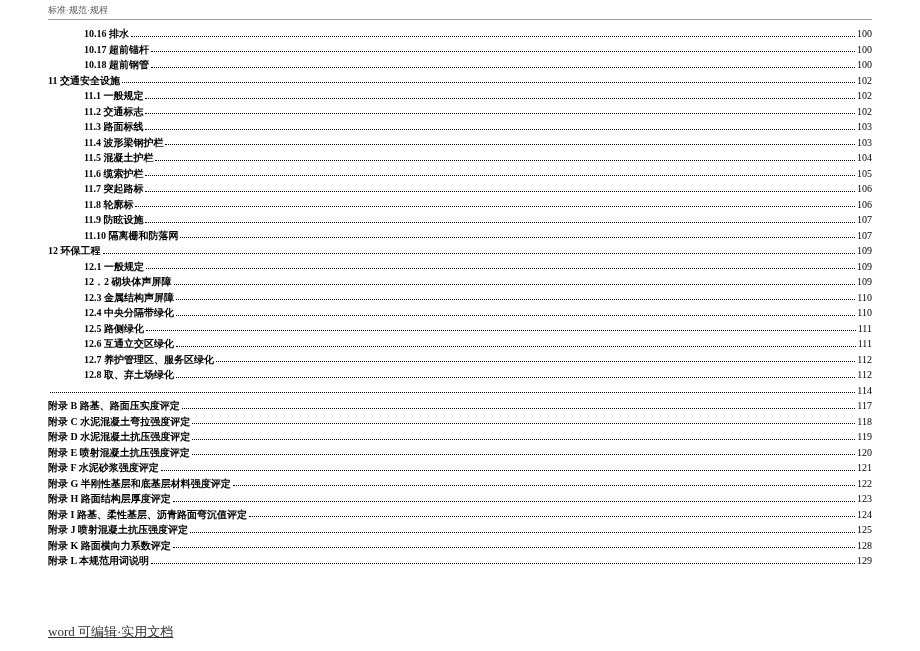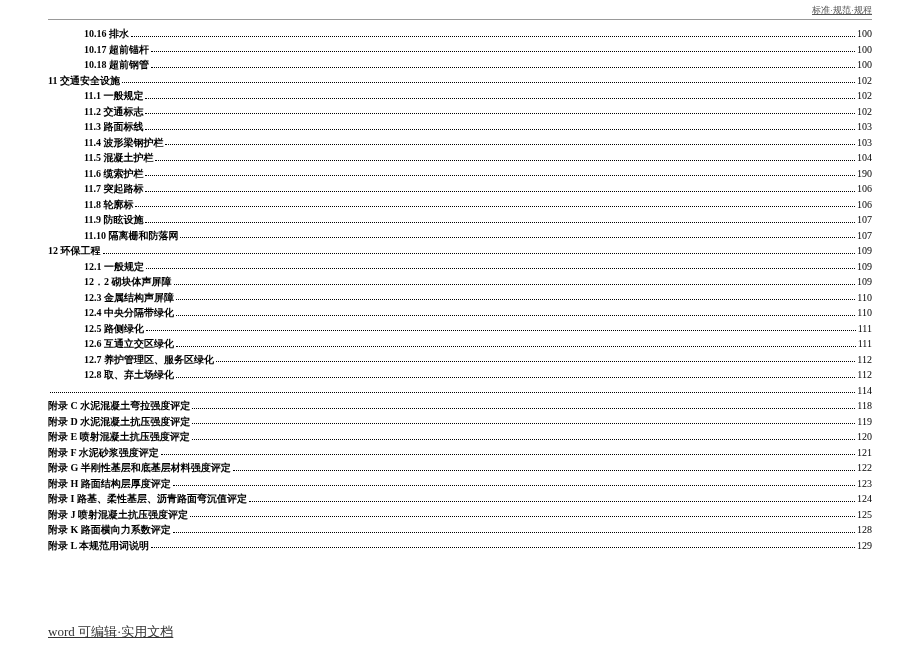--- a/index.html
+++ b/index.html
@@ -6,28 +6,27 @@
     body {
       font-family: "SimSun", "宋体", serif;
       font-size: 10px;
       background: #fff;
       width: 920px;
       height: 651px;
       position: relative;
       color: #000;
     }
     .header {
-      text-align: right;
+      text-align: left;
       padding-top: 4px;
       padding-bottom: 2px;
       font-size: 9px;
       color: #555;
       border-bottom: 1px solid #999;
       margin: 0 48px;
-      text-decoration: underline;
     }
     .content {
       padding: 6px 48px 0 48px;
     }
     .toc-line {
       display: flex;
       align-items: baseline;
       line-height: 1.55;
       white-space: nowrap;
     }
@@ -108,21 +107,21 @@
       <span class="toc-page">103</span>
     </div>
     <div class="toc-line indent-2">
       <span class="toc-label">11.5  混凝土护栏 </span>
       <span class="toc-dots"></span>
       <span class="toc-page">104</span>
     </div>
     <div class="toc-line indent-2">
       <span class="toc-label">11.6  缆索护栏 </span>
       <span class="toc-dots"></span>
-      <span class="toc-page">190</span>
+      <span class="toc-page">105</span>
     </div>
     <div class="toc-line indent-2">
       <span class="toc-label">11.7  突起路标 </span>
       <span class="toc-dots"></span>
       <span class="toc-page">106</span>
     </div>
     <div class="toc-line indent-2">
       <span class="toc-label">11.8  轮廓标 </span>
       <span class="toc-dots"></span>
       <span class="toc-page">106</span>
@@ -178,20 +177,25 @@
       <span class="toc-page">112</span>
     </div>
     <div class="toc-line indent-2">
       <span class="toc-label">12.8  取、弃土场绿化 </span>
       <span class="toc-dots"></span>
       <span class="toc-page">112</span>
     </div>
     <div class="toc-line indent-0">
       <span class="toc-dots"></span>
       <span class="toc-page">114</span>
+    </div>
+    <div class="toc-line indent-0">
+      <span class="toc-label">附录 B  路基、路面压实度评定 </span>
+      <span class="toc-dots"></span>
+      <span class="toc-page">117</span>
     </div>
     <div class="toc-line indent-0">
       <span class="toc-label">附录 C  水泥混凝土弯拉强度评定 </span>
       <span class="toc-dots"></span>
       <span class="toc-page">118</span>
     </div>
     <div class="toc-line indent-0">
       <span class="toc-label">附录 D  水泥混凝土抗压强度评定 </span>
       <span class="toc-dots"></span>
       <span class="toc-page">119</span>

